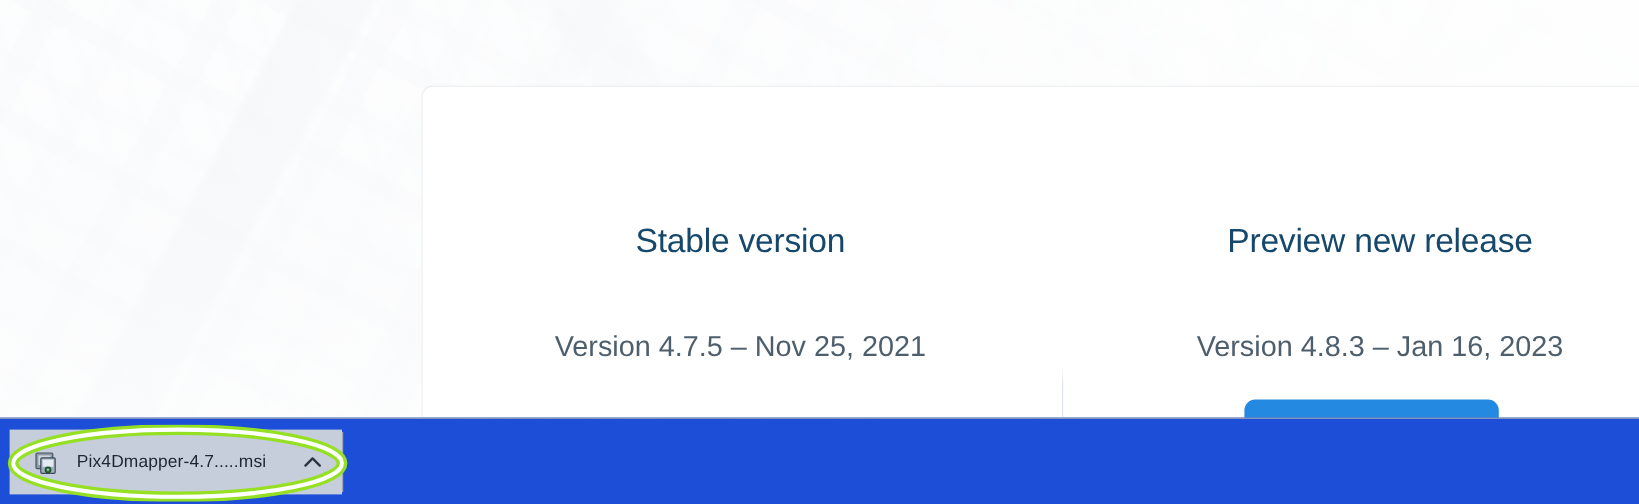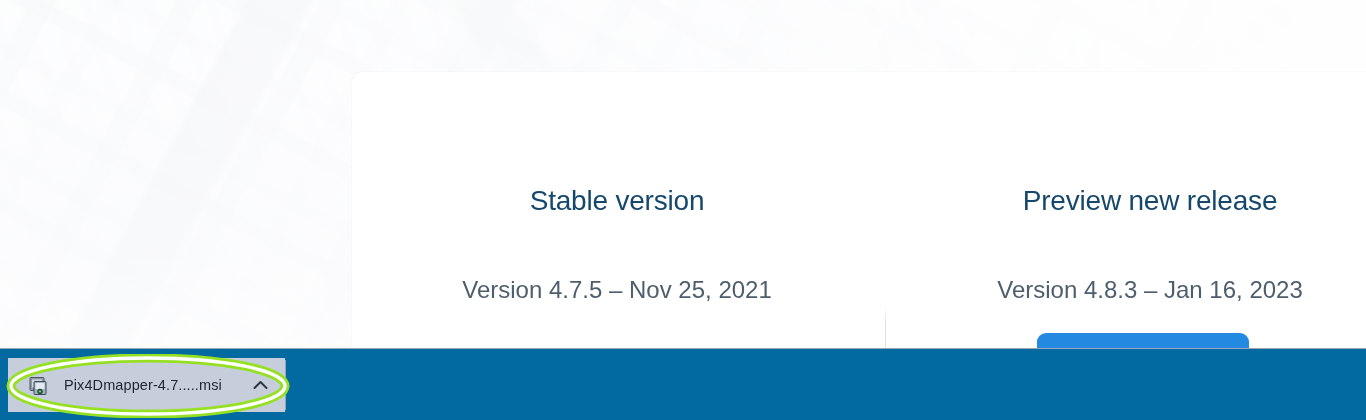--- a/index.html
+++ b/index.html
@@ -142,21 +142,21 @@
   .win-logo i:nth-child(1){ left:0;  top:1px;  width:7px; height:7px; }
   .win-logo i:nth-child(2){ left:9px;top:0;    width:8px; height:8px; }
   .win-logo i:nth-child(3){ left:0;  top:10px; width:7px; height:7px; }
   .win-logo i:nth-child(4){ left:9px;top:9px;  width:8px; height:8px; }
 
   
   .dl-bar {
     position:absolute;
     left:0; bottom:0;
     width:1366px; height:72px;
-    background:#0369a1;
+    background:#1d4ed8;
     border-top:1px solid #9aa6b8;
     text-decoration:underline;
   }
   .dl-item {
     position:absolute;
     left:8px; top:9px;
     width:277px; height:54px;
     background:#c6cedb;
     display:flex;
     align-items:center;

